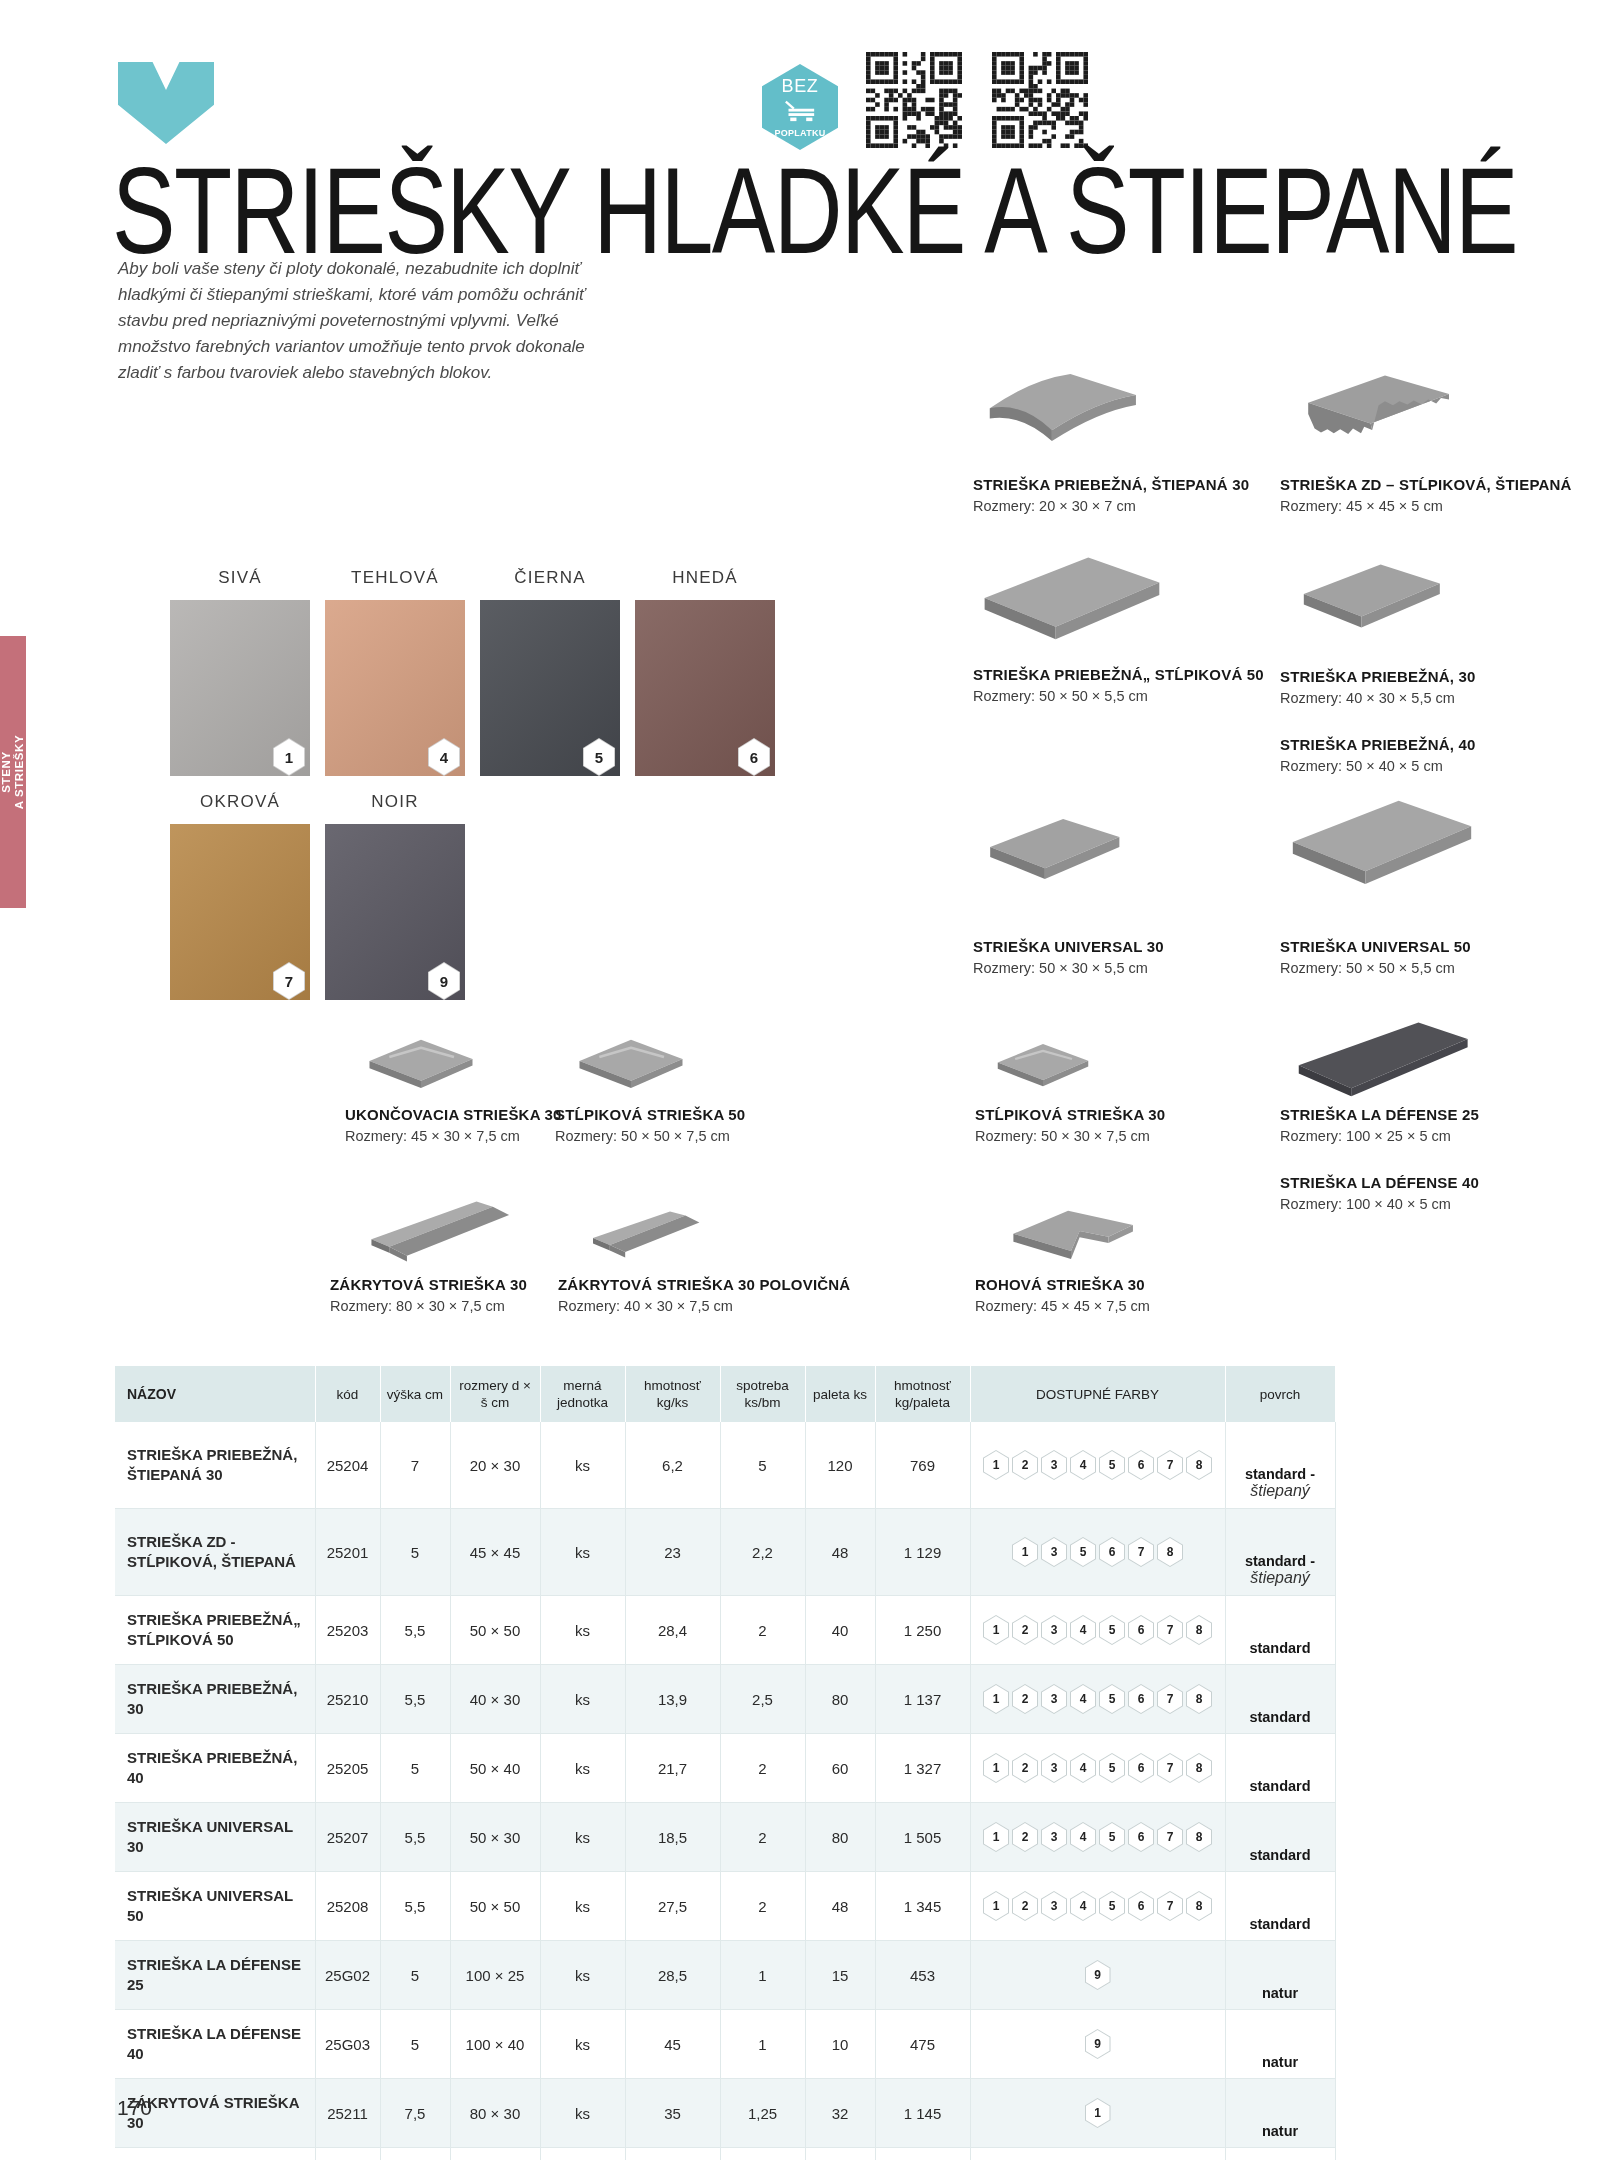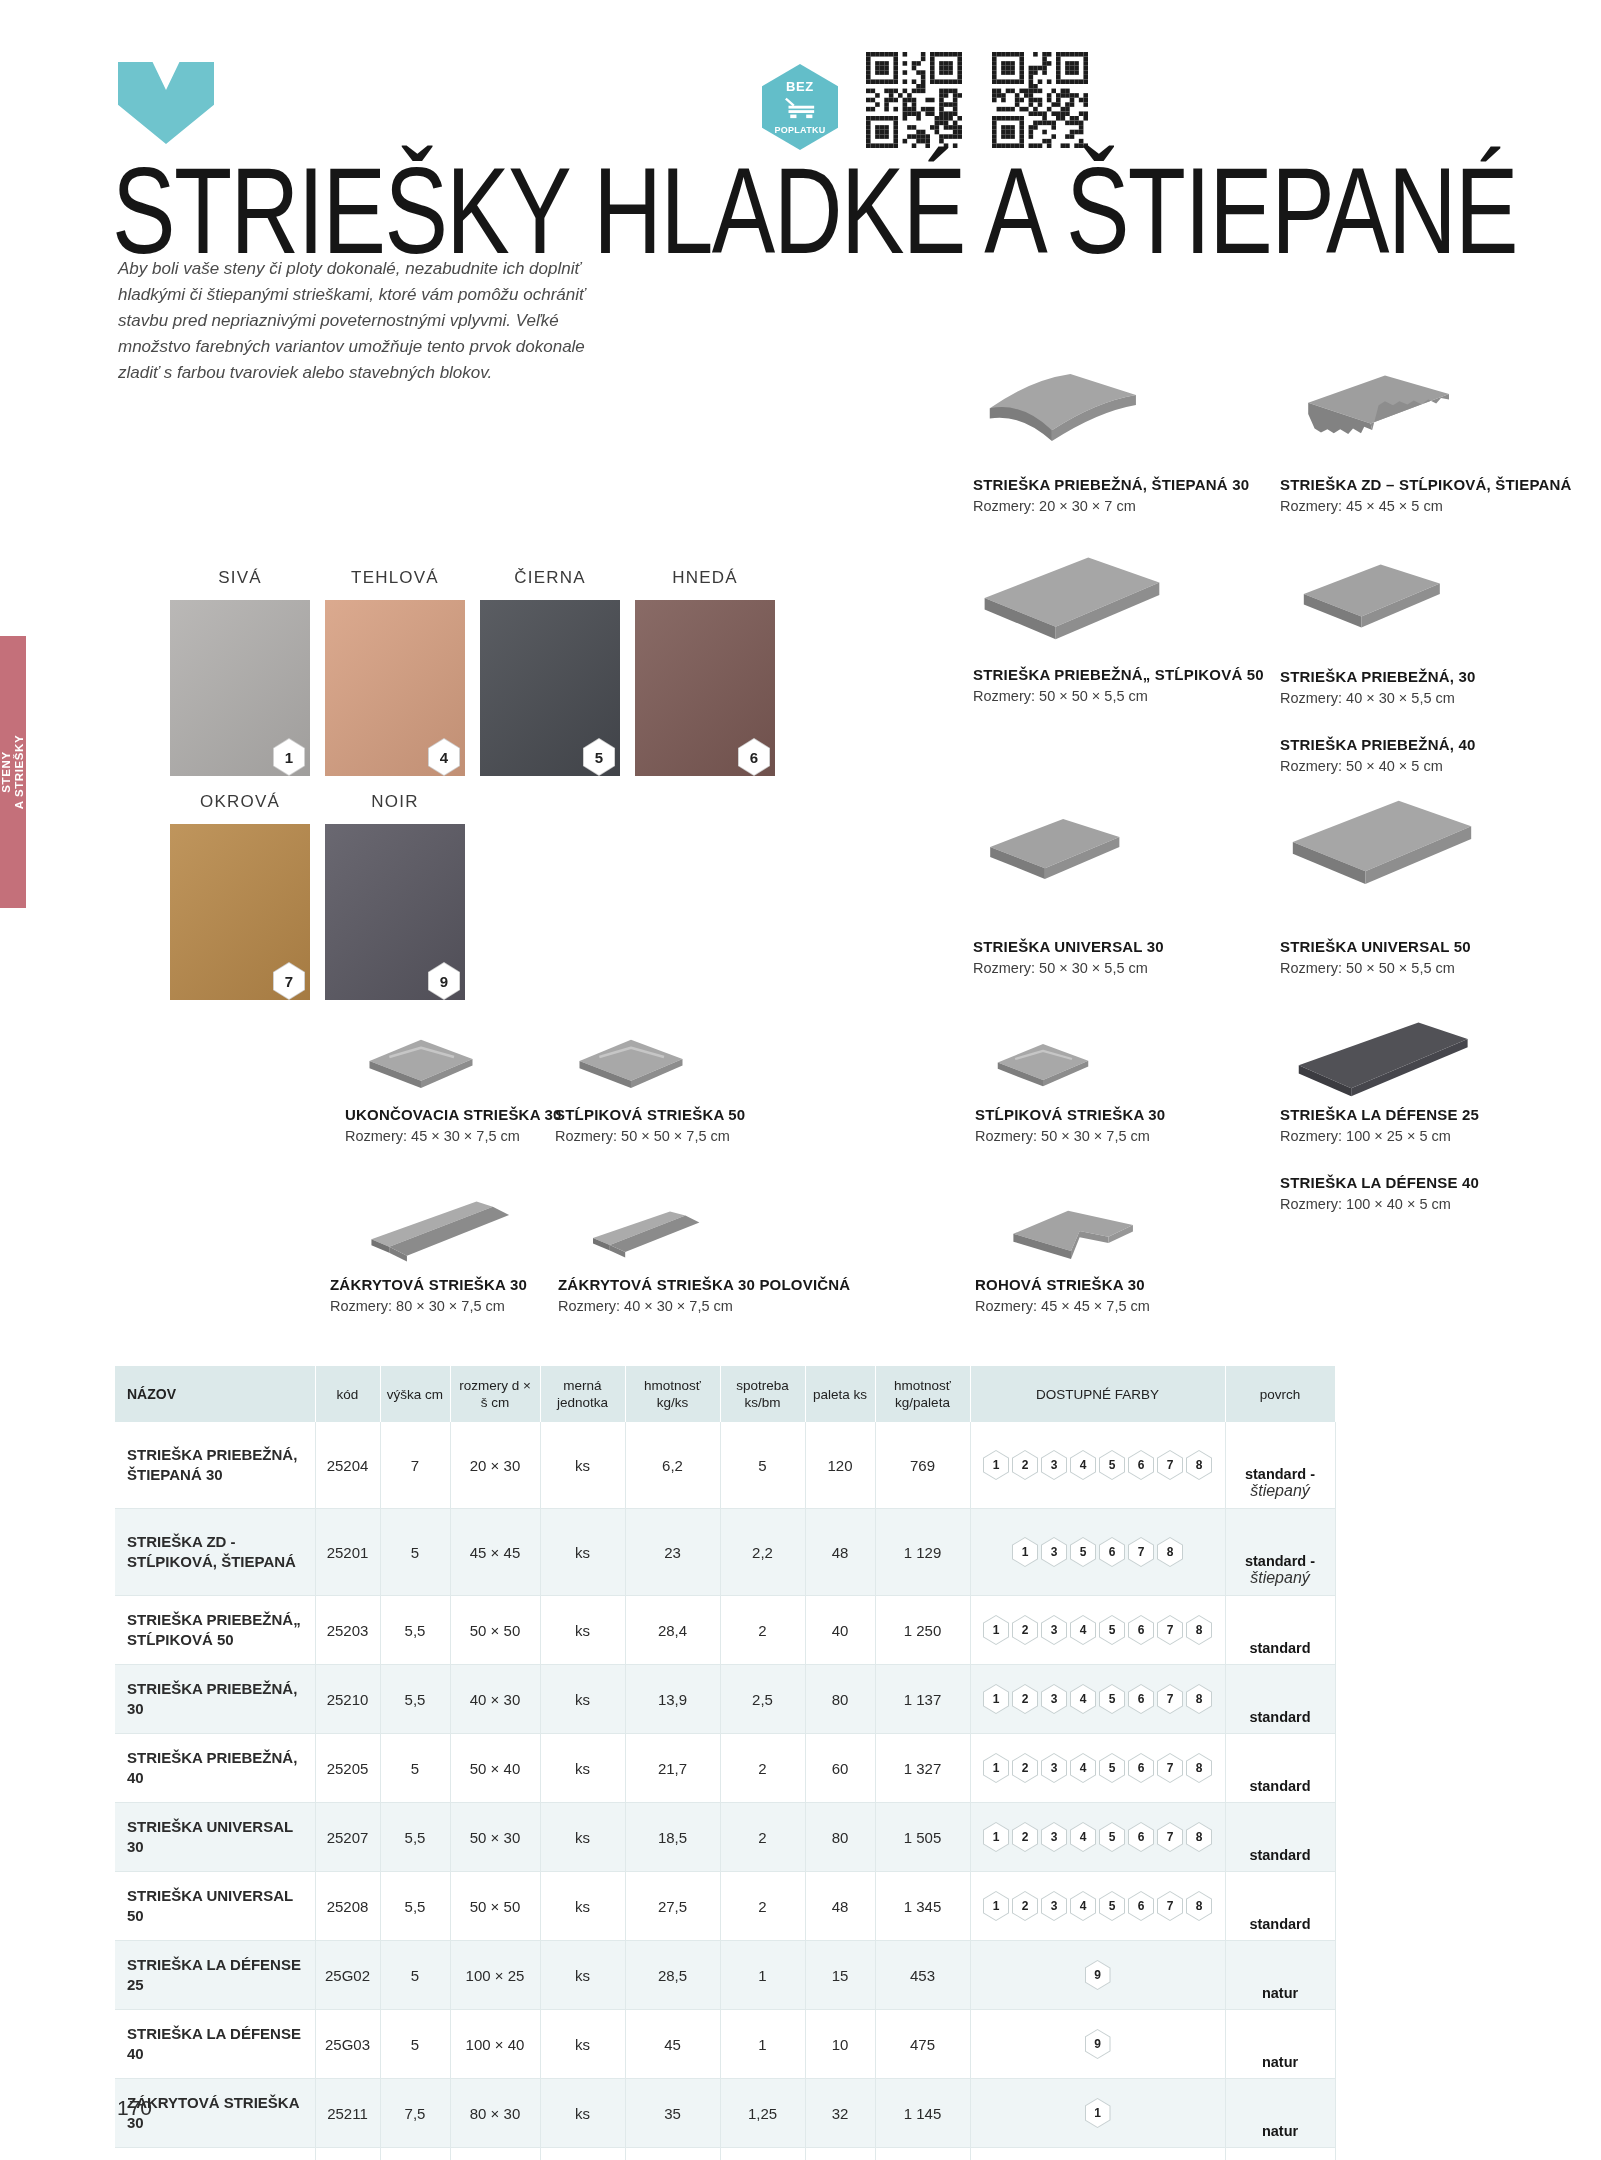--- a/index.html
+++ b/index.html
@@ -6,21 +6,21 @@
   body{width:1601px;height:2160px;position:relative;overflow:hidden;
        font-family:"Liberation Sans","DejaVu Sans",sans-serif;color:#1a1a1a;}
   .abs{position:absolute;}
   .hex{clip-path:polygon(50% 0,100% 26%,100% 74%,50% 100%,0 74%,0 26%);}
 
   
   #chevron-logo{left:118px;top:62px;width:96px;height:82px;background:#6fc4cd;
     clip-path:polygon(0 0,36% 0,50% 34%,64% 0,100% 0,100% 52%,50% 100%,0 52%);}
   #fee-badge{left:762px;top:64px;width:76px;height:86px;background:#63bec9;color:#fff;
     display:flex;flex-direction:column;align-items:center;justify-content:center;gap:2px;}
-  .badge-top{font-size:13px;font-weight:700;letter-spacing:.6px;}
+  .badge-top{font-size:18px;font-weight:400;letter-spacing:.6px;}
   .badge-bottom{font-size:9px;font-weight:700;letter-spacing:.3px;}
   .qr{width:96px;height:96px;background:#fff;}
   #qr-1{left:866px;top:52px;} #qr-2{left:992px;top:52px;}
 
   
   #page-title{left:112px;top:150px;font-size:122px;line-height:1;font-weight:400;
     letter-spacing:-2px;white-space:nowrap;transform:scaleX(.78);transform-origin:0 50%;color:#161616;}
   #intro{left:118px;top:256px;width:492px;font-size:17px;line-height:26px;color:#4a4a4a;font-style:italic;}
 
   

